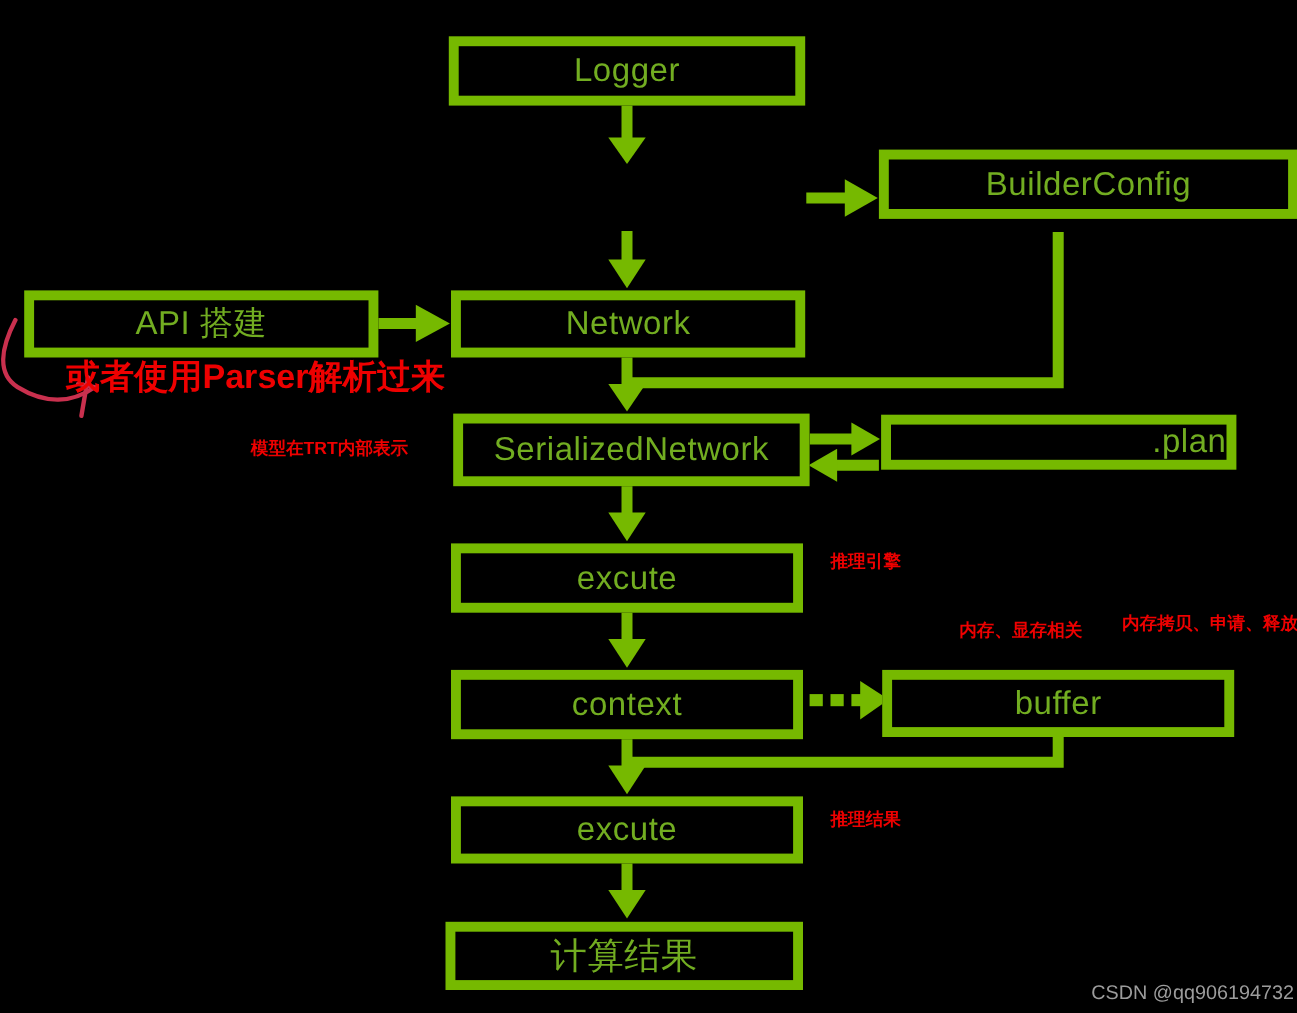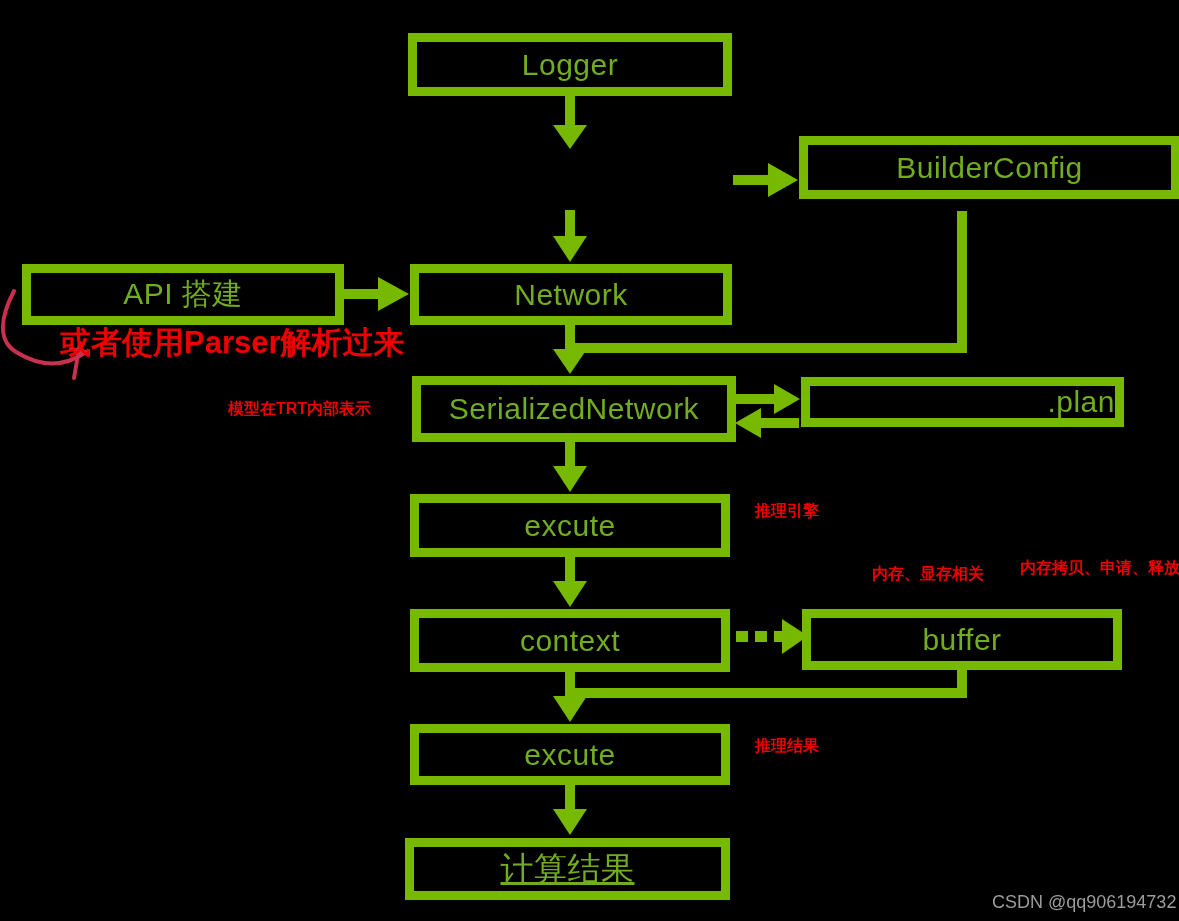--- a/index.html
+++ b/index.html
@@ -31,21 +31,21 @@
   #node-builder       {left:408px;top:148px;width:326px;height:63px;}
   #node-builderconfig {left:799px;top:136px;width:381px;height:63px;}
   #node-api           {left:22px; top:264px;width:322px;height:61px;}
   #node-network       {left:410px;top:264px;width:322px;height:61px;}
   #node-serialized    {left:412px;top:376px;width:324px;height:66px;text-align:right;}
   #node-plan          {left:801px;top:377px;width:323px;height:50px;justify-content:flex-end;}
   #node-engine        {left:410px;top:494px;width:320px;height:63px;}
   #node-context       {left:410px;top:609px;width:320px;height:63px;}
   #node-buffer        {left:802px;top:609px;width:320px;height:61px;}
   #node-excute        {left:410px;top:724px;width:320px;height:61px;}
-  #node-result        {left:405px;top:838px;width:325px;height:62px;font-size:33px;text-decoration:underline;}
+  #node-result        {left:405px;top:838px;width:325px;height:62px;font-size:33px;}
   .note{
     position:absolute;z-index:3;color:var(--red);font-weight:bold;
     font-size:16px;line-height:23px;white-space:nowrap;
   }
   #note-parser {left:60px;top:328px;font-size:31px;line-height:30px;}
   #note-trt    {left:228px;top:397px;}
   #note-engine {left:755px;top:499px;}
   #note-mem    {left:872px;top:562px;}
   #note-memops {left:1018px;top:556px;width:164px;white-space:normal;text-align:center;}
   #note-result {left:755px;top:734px;}

